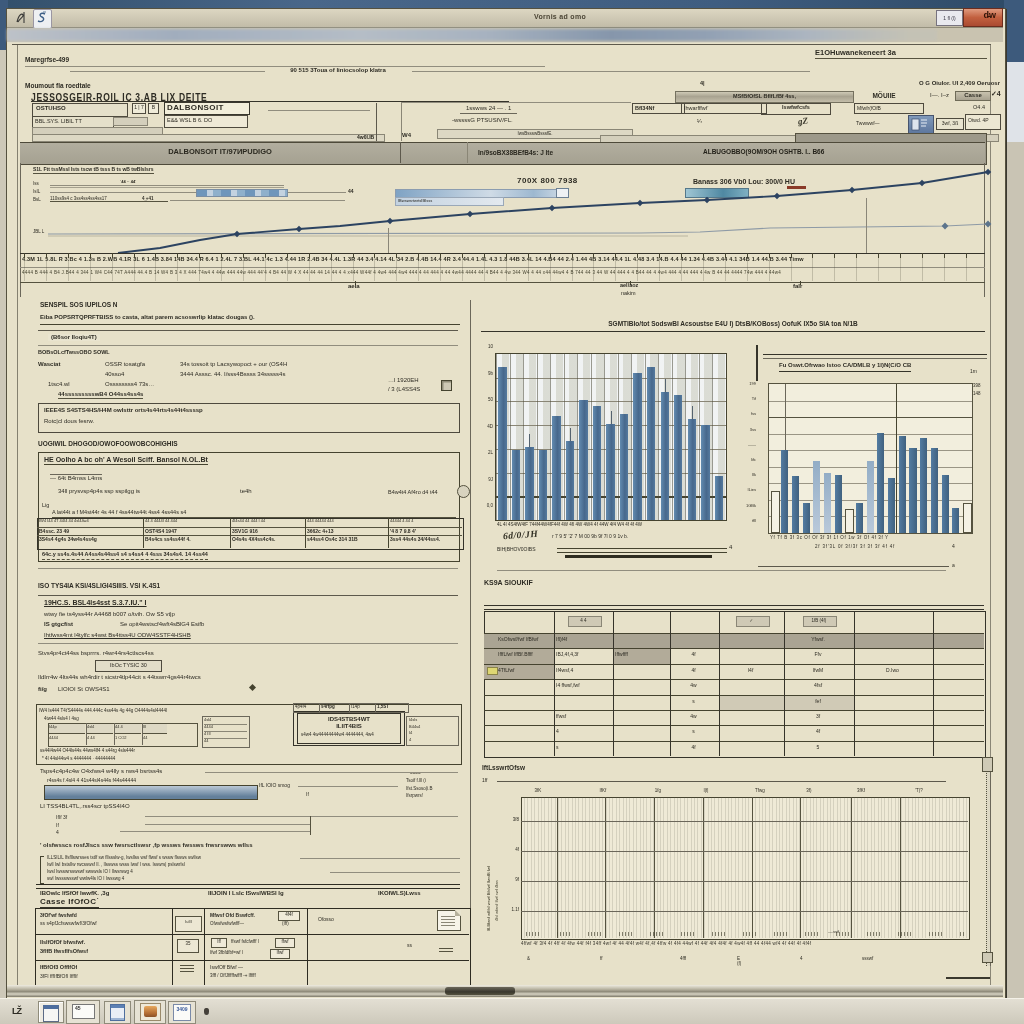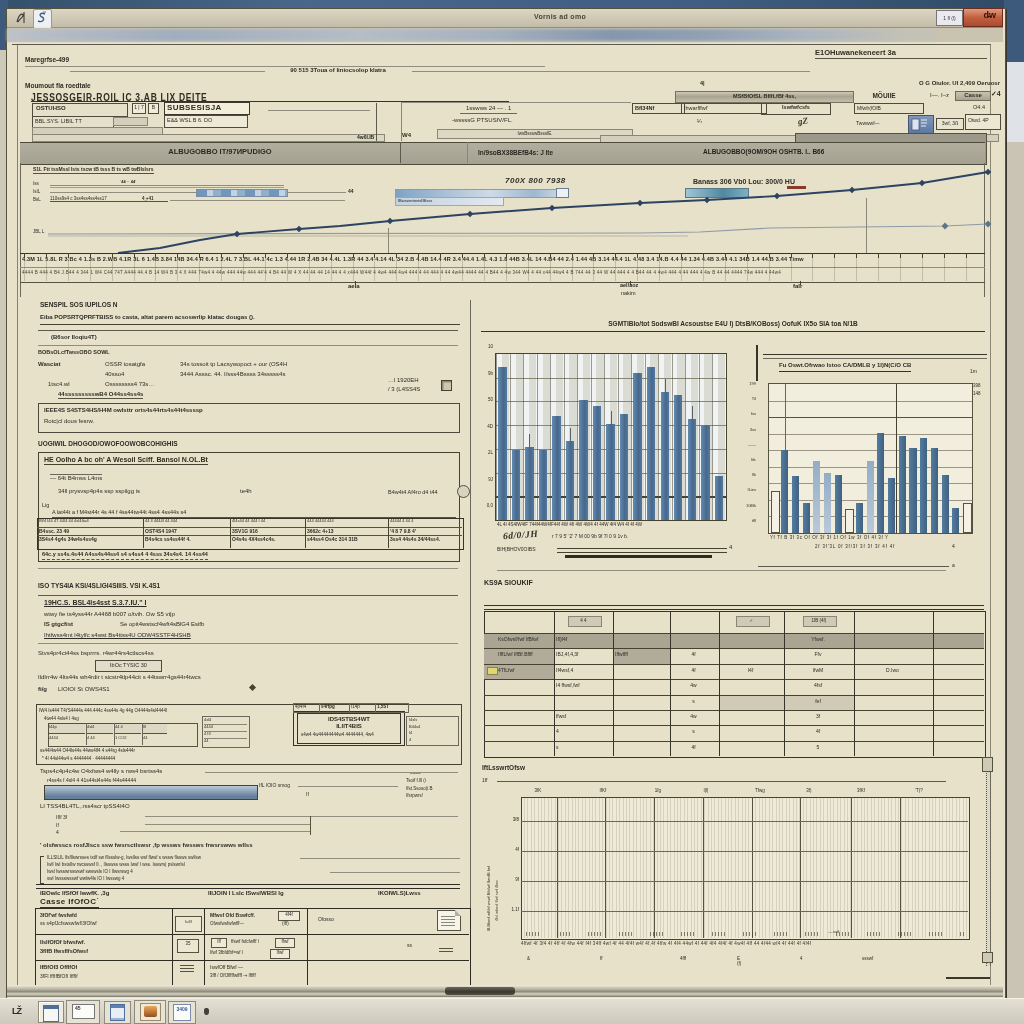--- a/index.html
+++ b/index.html
@@ -74,21 +74,21 @@
   <div class="abs hrl" style="left:412px;top:71px;width:398px;"></div>
   <div class="abs t55 b" style="left:700px;top:80px;">4|</div>
   <div class="abs t6 b right nw" style="left:850px;top:80px;width:150px;">O G Oiulor. UI 2,409 Oeruosr</div>
   <div class="abs t65 b" style="left:25px;top:82px;">Moumout fla roedtale</div>
   <div class="abs b nw" style="left:31px;top:91px;font-size:8.5px;letter-spacing:0.7px;transform:scaleY(1.25);transform-origin:left top;">JESSOSGEIR-ROIL IC 3.AB LIX DEITE</div>
 
   <div class="abs" style="left:31px;top:101px;width:478px;height:1.4px;background:#35332a;"></div>
   <div class="abs box t6 b" style="left:32px;top:103px;width:88px;height:10px;padding:1px 3px;background:#e5e0ca;">OSTUHSO</div>
   <div class="abs box t5 cen" style="left:132px;top:103px;width:12px;height:9px;background:#efebd8;">1 | 7</div>
   <div class="abs box t5 cen" style="left:148px;top:103px;width:9px;height:9px;background:#efebd8;">B</div>
-  <div class="abs t8 b" style="left:164px;top:102px;width:80px;height:11px;border:1.5px solid #3a382e;background:#f2eeda;padding:0 2px;letter-spacing:0.4px;">SUBSESISJA</div>
+  <div class="abs t8 b" style="left:164px;top:102px;width:80px;height:11px;border:1.5px solid #3a382e;background:#f2eeda;padding:0 2px;letter-spacing:0.4px;">DALBONSOIT</div>
   <div class="abs hrl" style="left:268px;top:110px;width:102px;"></div>
   <div class="abs box t55" style="left:32px;top:116px;width:76px;height:8px;padding:1px 2px;background:#e5e0ca;">BBL.SYS. LIBIL TT</div>
   <div class="abs shadel" style="left:113px;top:117px;width:33px;height:7px;border:0.5px solid #8a8676;"></div>
   <div class="abs box t55" style="left:164px;top:115px;width:78px;height:9px;padding:1px 2px;background:#eee9d6;">E&amp;&amp; WSL B 6. DO</div>
   <div class="abs shadel" style="left:32px;top:127px;width:129px;height:6px;border:0.5px solid #8a8676;"></div>
   <div class="abs" style="left:32px;top:134px;width:351px;height:6px;background:#ddd8c4;border:0.5px solid #8a8676;"></div>
   <div class="abs t5 b" style="left:357px;top:134px;color:#24221a;">4w0l.IB</div>
   <div class="abs t6 b" style="left:402px;top:132px;">W4</div>
   <div class="abs vr" style="left:376px;top:103px;height:38px;"></div>
   <div class="abs vr" style="left:401px;top:103px;height:38px;background:#8a8676;"></div>
@@ -118,21 +118,21 @@
         <path d="M12 4 h6 M12 7 h6 M12 10 h5" stroke="#e8edf4" stroke-width="1"></path>
       </svg>
   </div>
   <div class="abs box t5 cen" style="left:936px;top:118px;width:26px;height:9px;background:#e8e3cf;padding-top:1px;">3wf, 3ß</div>
   <div class="abs box t5" style="left:965px;top:114px;width:32px;height:12px;background:#ece7d3;padding:2px 0 0 2px;">Otwd. 4P</div>
   <div class="abs shadel" style="left:600px;top:135px;width:229px;height:6px;border:0.5px solid #8a8676;"></div>
   <div class="abs shadel" style="left:854px;top:134px;width:143px;height:6px;border:0.5px solid #8a8676;"></div>
 
   <div class="abs" style="left:795px;top:133px;width:190px;height:30px;background:#9d998a;border:1px solid #55513f;"></div>
   <div class="abs" style="left:20px;top:142px;width:965px;height:21px;background:linear-gradient(180deg,#b2ae9f,#a5a191);border-top:1.2px solid #4e4a3a;border-bottom:1.2px solid #4e4a3a;"></div>
-  <div class="abs t75 b cen" style="left:60px;top:147px;width:320px;color:#2a281f;">ALBUGOBBO IT/97ИPUDIGO</div>
+  <div class="abs t75 b cen" style="left:60px;top:147px;width:320px;color:#2a281f;">DALBONSOIT IT/97ИPUDIGO</div>
   <div class="abs t65 b" style="left:478px;top:149px;color:#2a281f;">In/9soBX38BEfB4s: J lte</div>
   <div class="abs t65 b" style="left:703px;top:148px;color:#24221a;">ALBUGOBBO(9OM/9OH OSHTB. I.. B66</div>
   <div class="abs vr" style="left:400px;top:142px;height:21px;"></div>
   <div class="abs vr" style="left:467px;top:142px;height:21px;background:#8a8676;"></div>
 
   <div class="abs" style="left:20px;top:163px;width:1px;height:134px;background:#6b675a;"></div>
   <div class="abs" style="left:984px;top:163px;width:1px;height:134px;background:#6b675a;"></div>
   <div class="abs t5 b" style="left:33px;top:166px;border-bottom:0.5px solid #55523f;padding-bottom:0.5px;">S1L Ftt tssMssI Ists tscw tB tsss B ts wB twBIsIsrs</div>
   <div class="abs t45" style="left:33px;top:181px;">Iss</div>
   <div class="abs t45" style="left:33px;top:189px;">IsIL</div>
@@ -145,21 +145,21 @@
   <div class="abs t5 b" style="left:348px;top:188px;">44</div>
   <div class="abs t45 nw" style="left:50px;top:196px;width:118px;overflow:hidden;border-bottom:0.6px solid #55523f;">110ss9s4 c 3ss4ss4ss4ss17</div>
   <div class="abs t45 b" style="left:141px;top:196px;background:#e7e1c9;padding:0 1px;">4 ̲+41</div>
   <div class="abs hrl" style="left:170px;top:200px;width:175px;height:0.7px;"></div>
   <div class="abs" style="left:395px;top:189px;width:172px;height:7px;background:linear-gradient(90deg,#7fa3c4,#cfdbe6 55%,#9db8d0 80%,#d8e1ea);border:0.5px solid #8b9cb0;"></div>
   <div class="abs" style="left:556px;top:188px;width:11px;height:8px;background:#eef1f4;border:0.7px solid #6b7f93;"></div>
   <div class="abs" style="left:395px;top:197px;width:107px;height:7px;background:linear-gradient(90deg,#c3d2e0,#e3e9ef);border:0.5px solid #9aa8b8;">
     <span class="t4 nw dark" style="position:absolute;left:2px;top:1px;">IBwswsrtwrtsIBIsss</span>
     </div>
   <div class="abs t45" style="left:33px;top:229px;">JBL L</div>
-  <div class="abs t8 b" style="left:505px;top:176px;letter-spacing:0.5px;font-style:italic;">700X 800 7938</div>
+  <div class="abs t8 b" style="left:517px;top:176px;letter-spacing:0.5px;">700X 800 7938</div>
   <div class="abs t7 b" style="left:693px;top:178px;">Banass 306 Vb0 Lou: 300/0 HU</div>
   <div class="abs" style="left:685px;top:188px;width:62px;height:8px;background:linear-gradient(90deg,#9fc6d4,#4f88a2 60%,#7fb0c2);border:0.5px solid #55788a;"></div>
   <div class="abs" style="left:787px;top:186px;width:19px;height:2.5px;background:#8a3a28;"></div>
   <svg class="abs" id="linechart-svg" style="left:0;top:0;" width="1024" height="300">
       <polyline points="48,234 640,233 700,232 770,228 945,226 988,224" fill="none" stroke="#8e9aa6" stroke-width="1.1"></polyline>
       <polyline points="48,236 688,236" fill="none" stroke="#b0aa98" stroke-width="0.8"></polyline>
       <polyline points="118,253 160,248 200,240 237,234 299,229 340,226 390,221 470,214 552,208 640,203 707,200 777,196 852,190 922,183 988,172" fill="none" stroke="#2c4361" stroke-width="1.9"></polyline>
       <rect x="-2.3" y="-2.3" width="4.6" height="4.6" transform="translate(237,234) rotate(45)" fill="#2c4361"></rect>
       <rect x="-2.3" y="-2.3" width="4.6" height="4.6" transform="translate(299,229) rotate(45)" fill="#2c4361"></rect>
       <rect x="-2.3" y="-2.3" width="4.6" height="4.6" transform="translate(390,221) rotate(45)" fill="#2c4361"></rect>

